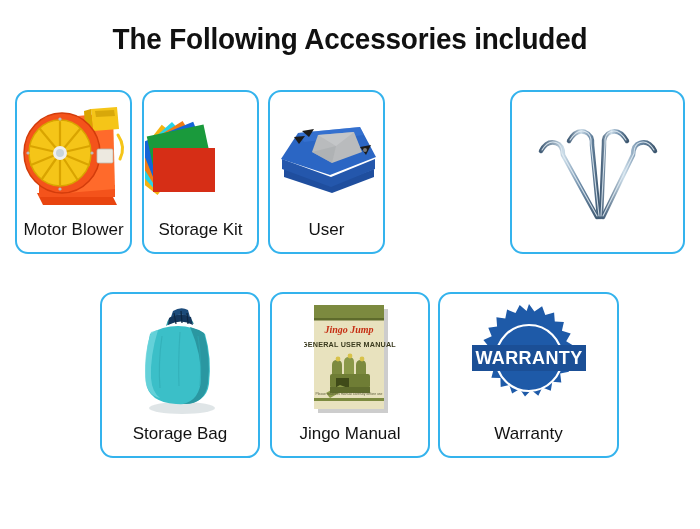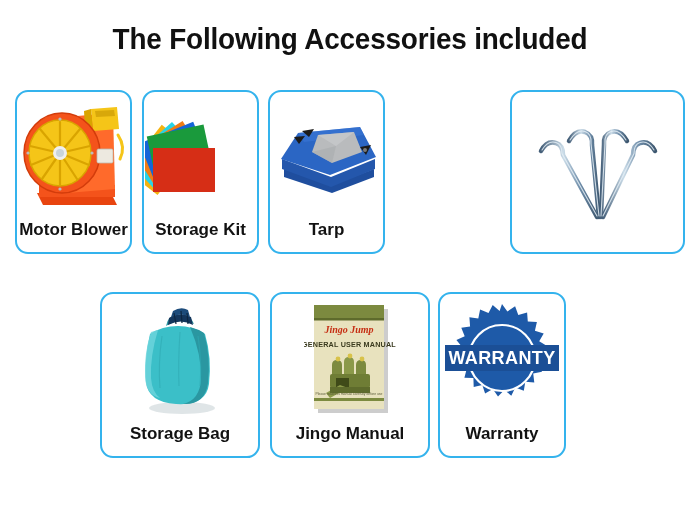--- a/index.html
+++ b/index.html
@@ -52,34 +52,33 @@
   }
   .card-label {
     flex: 0 0 auto;
     font-family: "Liberation Sans", sans-serif;
     font-size: 17px;
     color: #121212;
     text-align: center;
     line-height: 1;
     padding-bottom: 14px;
     white-space: nowrap;
-    font-weight: bold;
   }
 
   
   #card-motor-blower { left: 15px;  top: 90px;  width: 117px; height: 164px; }
   #card-repair-kit   { left: 142px; top: 90px;  width: 117px; height: 164px; }
   #card-tarp         { left: 268px; top: 90px;  width: 117px; height: 164px; }
   #card-stakes       { left: 395px; top: 90px;  width: 290px; height: 164px; }
   #card-stakes       { left: 510px; top: 90px;  width: 175px; height: 164px; }
 
   
   #card-storage-bag  { left: 100px; top: 292px; width: 160px; height: 166px; }
   #card-user-manual  { left: 270px; top: 292px; width: 160px; height: 166px; }
-  #card-warranty     { left: 438px; top: 292px; width: 128px; height: 166px; }
+  #card-warranty     { left: 438px; top: 292px; width: 181px; height: 166px; }
 
   svg { display: block; }
 </style>
 </head>
 <body style="background: rgb(255, 255, 255);">
 
 <div id="page-title">The Following Accessories included</div>
 
 <div class="card" id="card-motor-blower" style="border-color: rgb(52, 179, 237);">
   <div class="art">
@@ -172,21 +171,21 @@
       <path d="M44 24 L80 21 L88 41 L58 52 L38 41 Z" fill="#B9BBBD"></path>
       <path d="M44 24 L80 21 L62 35 Z" fill="#C9CBCD" opacity="0.7"></path>
       <path d="M38 41 L58 52 L62 35 Z" fill="#A9ABAD" opacity="0.6"></path>
 
       <path d="M28 20 L40 18 L35 26 Z" fill="#1B1B1B"></path>
       <path d="M20 26 L31 25 L25 33 Z" fill="#1B1B1B"></path>
       <path d="M86 36 L97 34 L92 44 Z" fill="#1B1B1B"></path>
       <circle cx="91" cy="39" r="2" fill="#7A7A7A"></circle>
     </svg>
   </div>
-  <div class="card-label" style="color: rgb(18, 18, 18);">Tarp</div>
+  <div class="card-label" style="color: rgb(18, 18, 18);">User</div>
 </div>
 
 <div class="card" id="card-stakes" style="border-color: rgb(52, 179, 237);">
   <div class="art">
     <svg width="150" height="110" viewBox="0 0 150 110">
       <defs>
         <linearGradient id="steel" x1="0" y1="0" x2="1" y2="0">
           <stop offset="0%" stop-color="#455F79"></stop>
           <stop offset="40%" stop-color="#CBDCE8"></stop>
           <stop offset="70%" stop-color="#6E8CA8"></stop>

